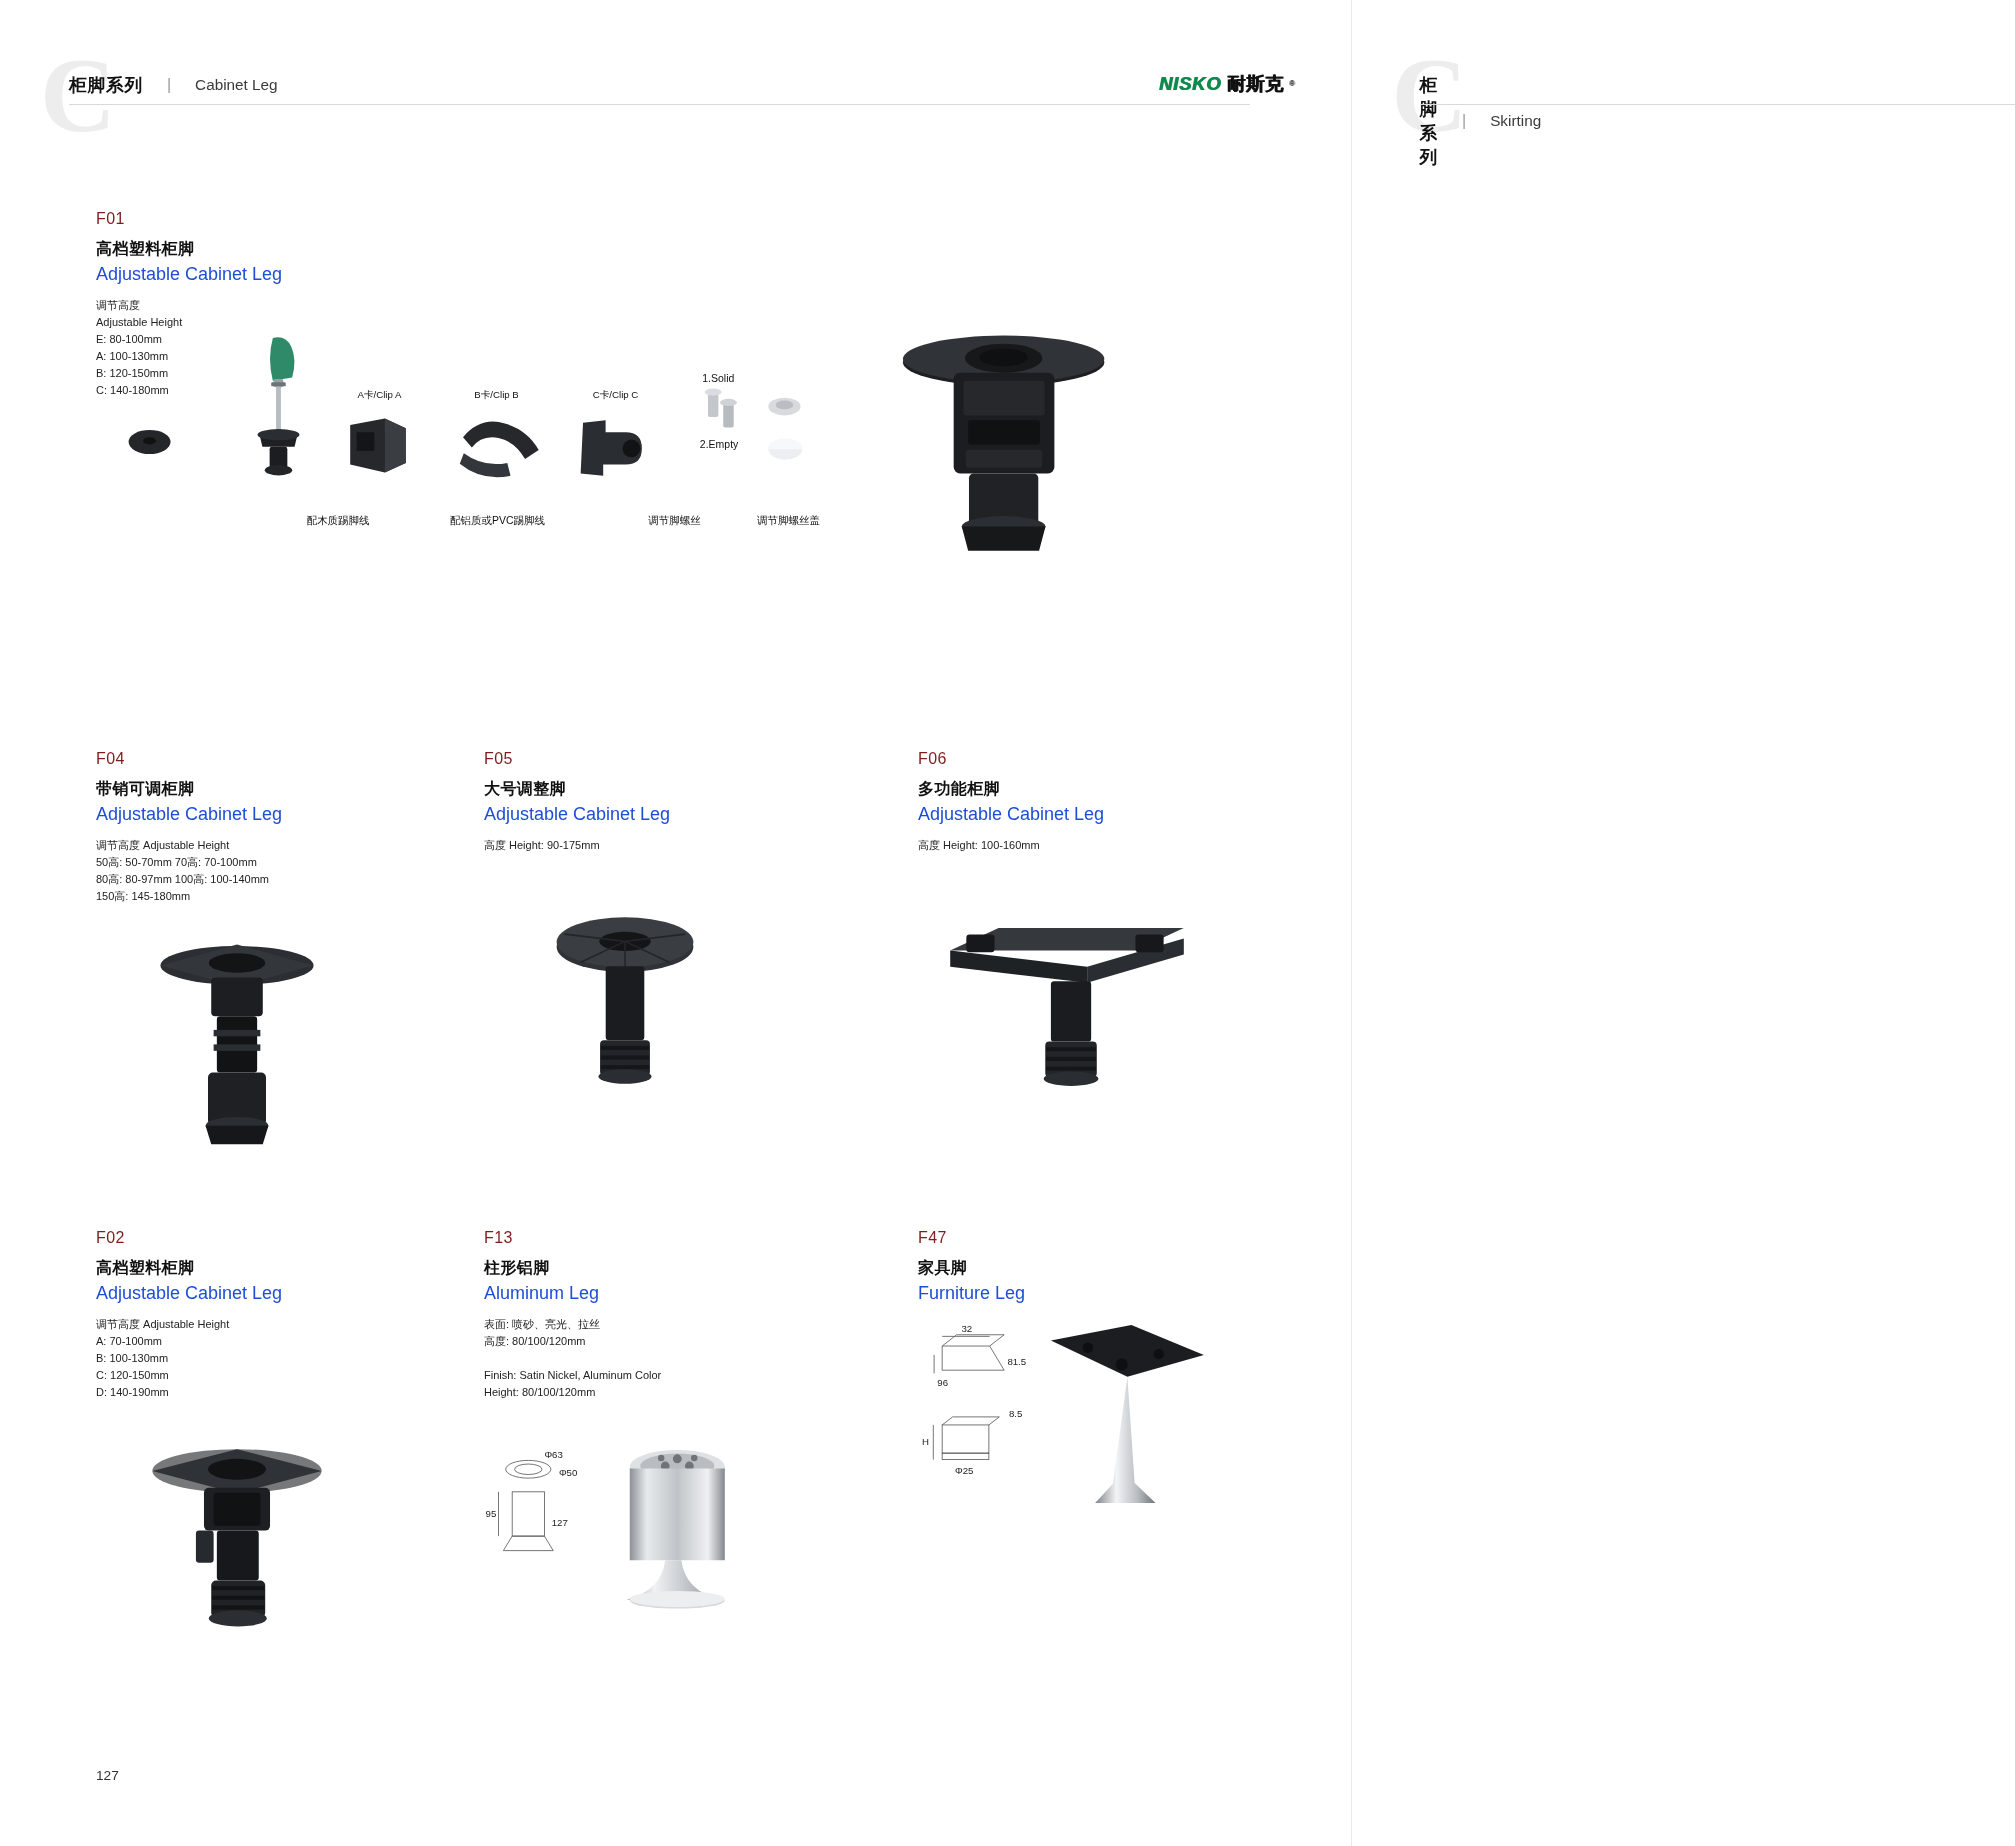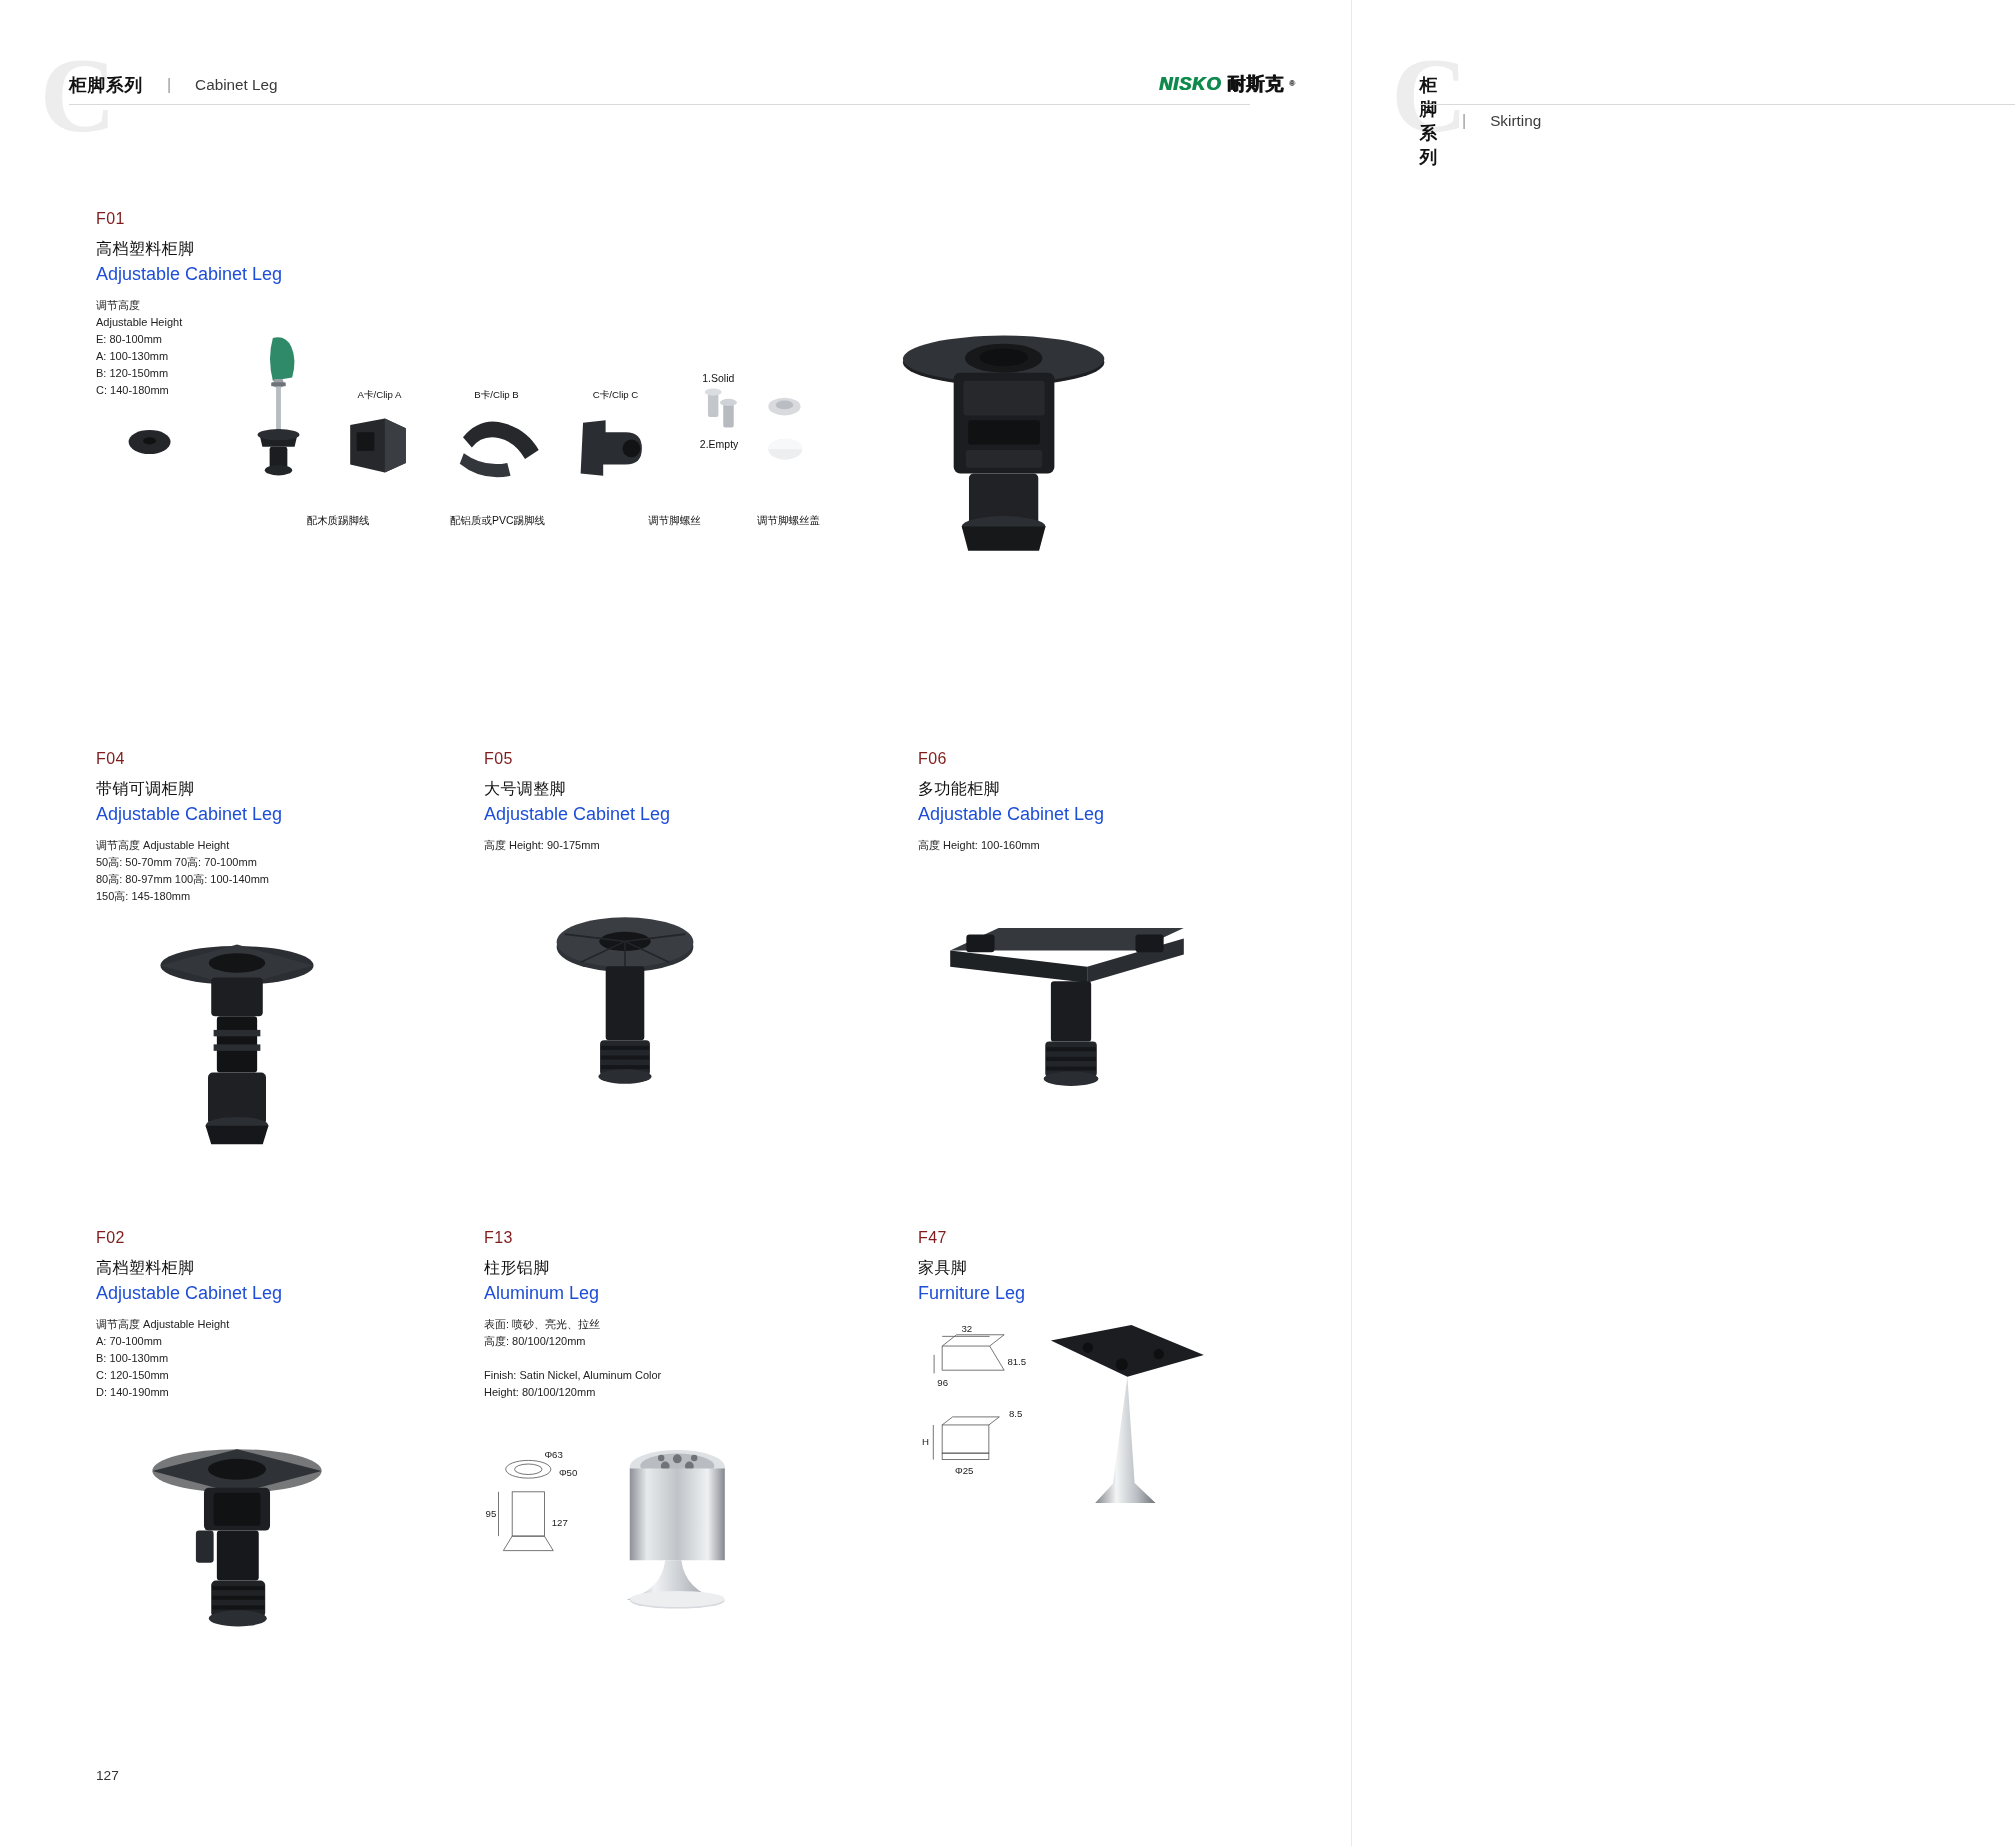--- a/index.html
+++ b/index.html
@@ -32,21 +32,21 @@
     position:absolute; left:69px; top:52px; width:1169px; height:1.2px; background:#d9d9d9;
   }
   .page.left .hdr .rule { width: 1181px; }
   .logo { position:absolute; right:56px; top:19.3px; display:flex; align-items:center; gap:5.6px; }
   .logo .mark { font-size:18.5px; font-weight:700; color:#0f8a4d; letter-spacing:0.8px; font-style:italic; }
   .logo .cnmark { font-size:18.5px; font-weight:700; color:#111; letter-spacing:0.4px; }
   .logo .reg { font-size:7.3px; color:#111; vertical-align:super; }
 
   
   .code { font-size:16px; font-weight:400; color:#7f1d1d; letter-spacing:0.4px; }
-  .name-cn { font-size:16px; font-weight:400; color:#111; margin-top:10.5px; letter-spacing:0.4px; }
+  .name-cn { font-size:16px; font-weight:700; color:#111; margin-top:10.5px; letter-spacing:0.4px; }
   .name-en { font-size:18px; color:#1d4ed8; margin-top:4.8px; }
   .spec { font-size:11px; line-height:17px; color:#222; margin-top:11.3px; white-space:pre-line; }
 
   
   .f01 { position:absolute; left:96px; top:210px; width:524px; }
   .f01-art { position:absolute; left:117px; top:334px; width:1032px; height:282px; }
 
   .row2 { position:absolute; top:750px; left:96px; width:1169px; }
   .row3 { position:absolute; top:1229px; left:96px; width:1169px; }
   .col { position:absolute; top:0; width:383px; }

